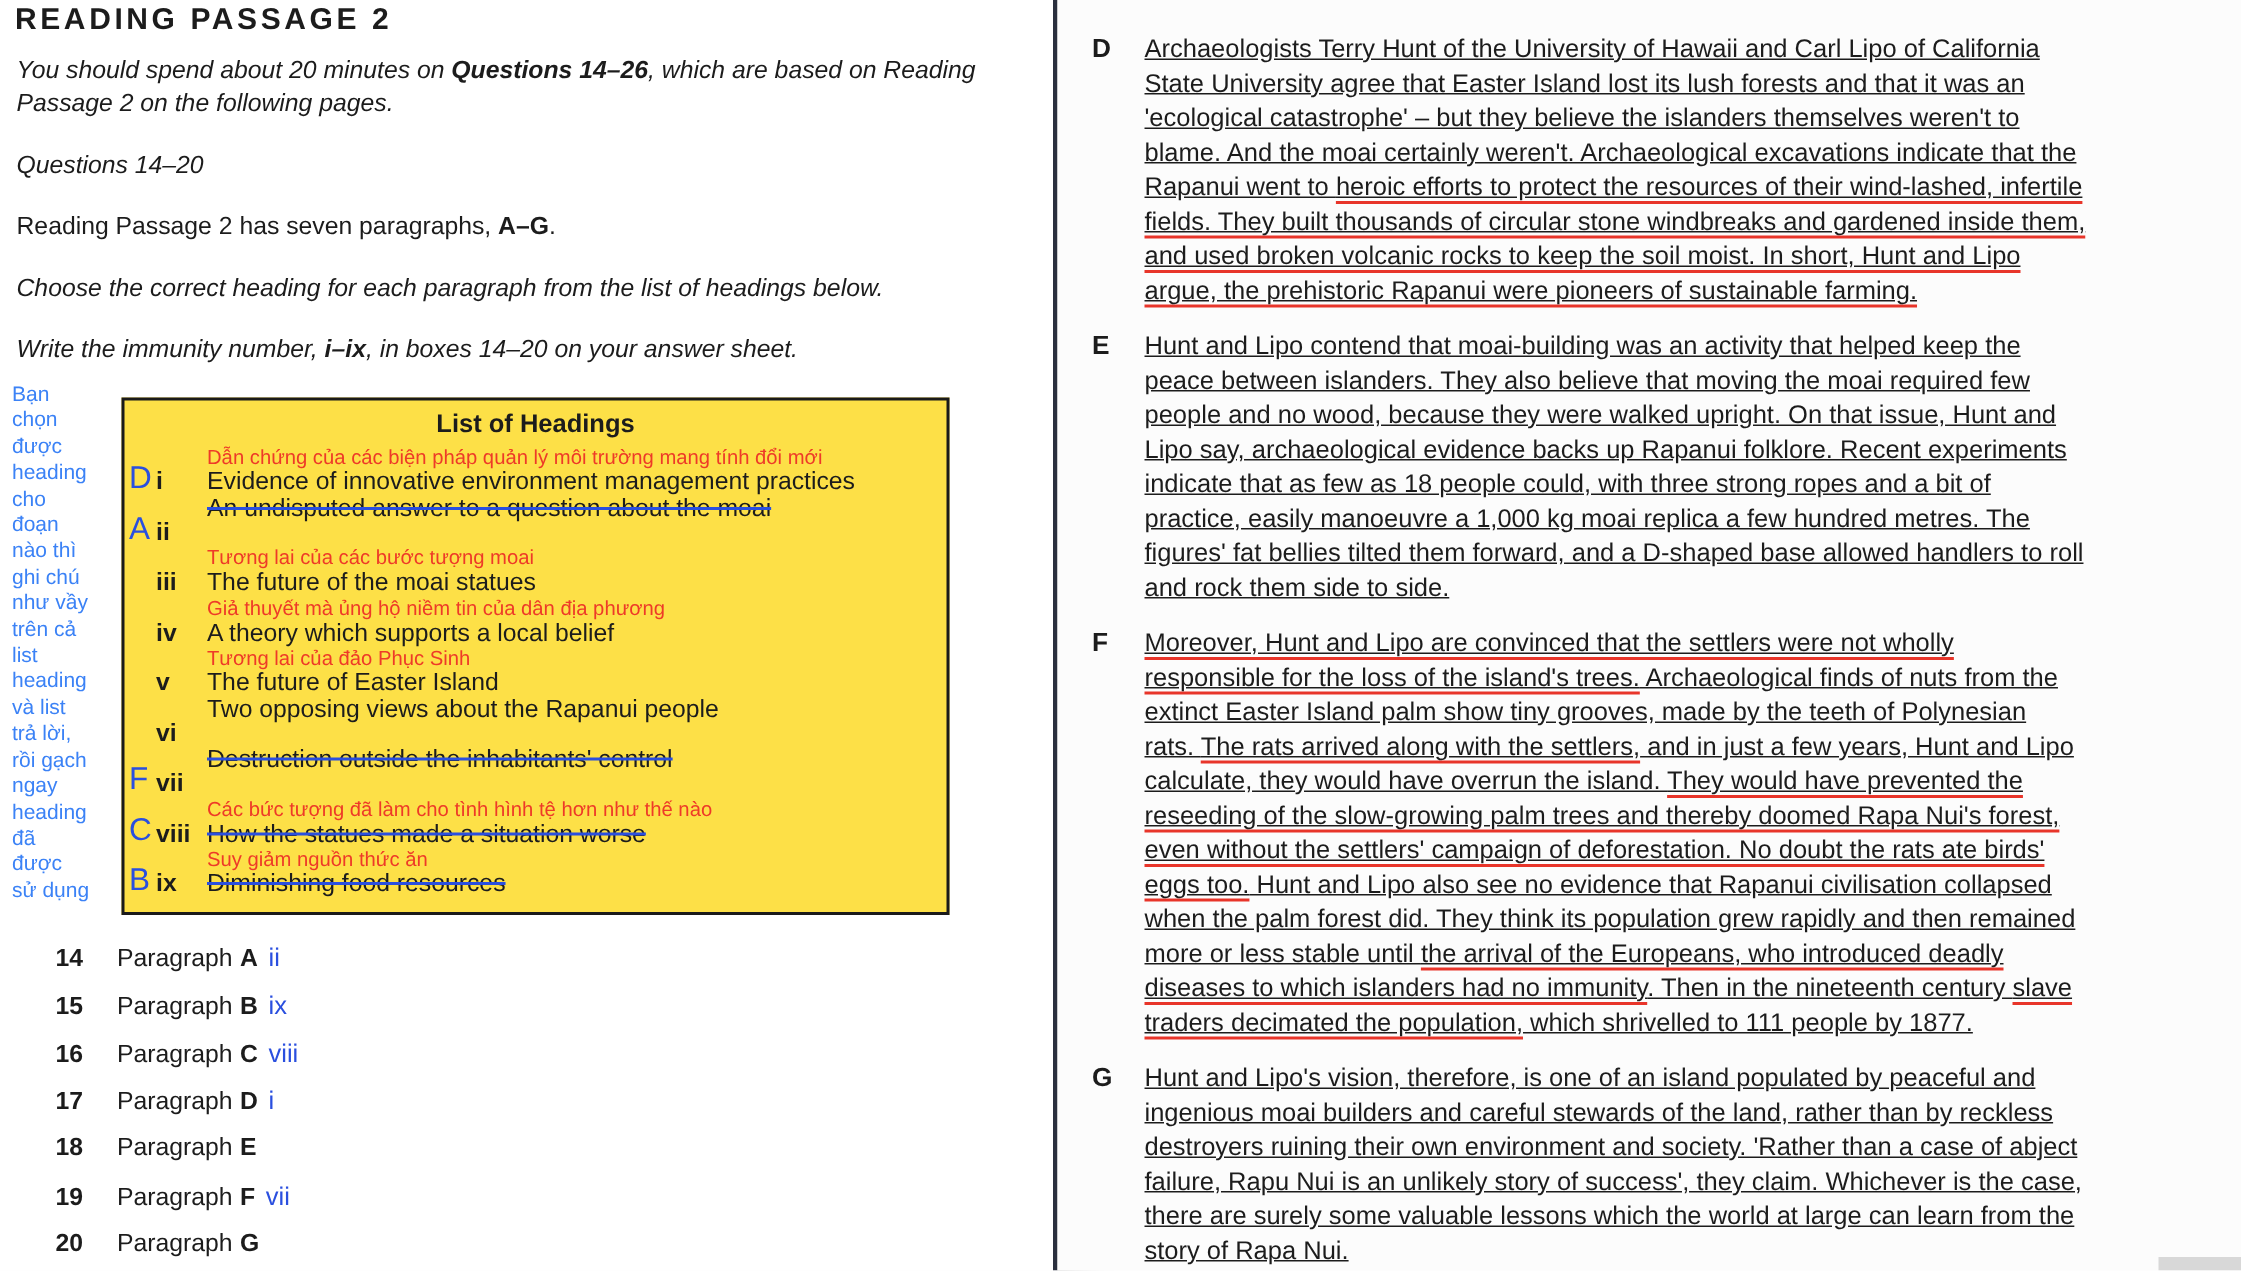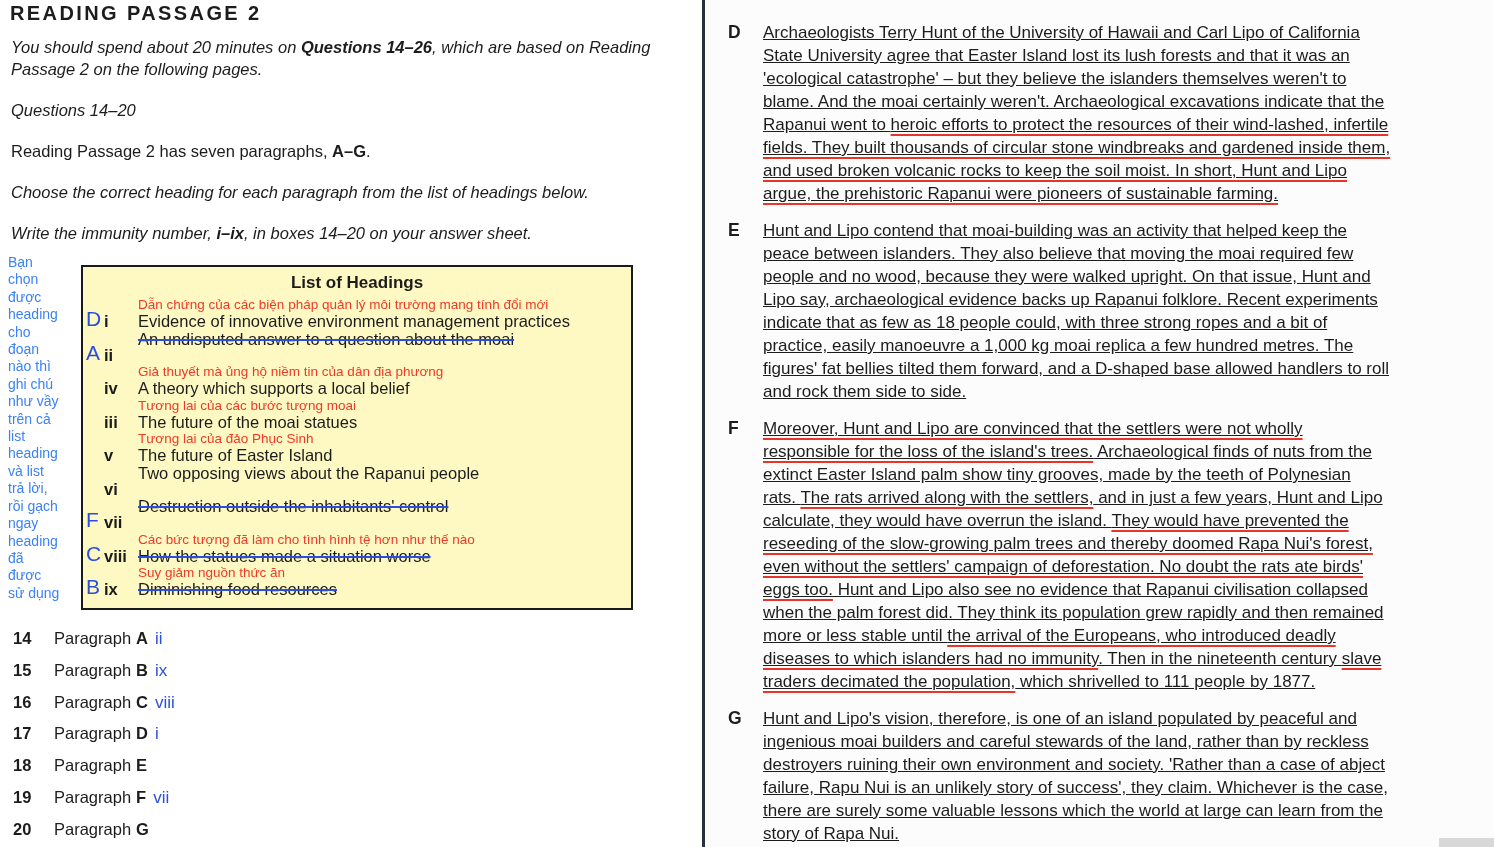--- a/index.html
+++ b/index.html
@@ -18,34 +18,34 @@
   .intro-block{position:absolute;left:11px;top:36px;width:688px;font-size:16.5px;line-height:22px;}
   .intro-p{margin:0 0 19px 0;white-space:pre-line;}
 
   .margin-note{
     position:absolute;left:8px;top:254px;width:70px;
     font-size:14px;line-height:17.4px;color:#3b82f6;white-space:pre-line;
   }
 
   .headings-box{
     position:absolute;left:81px;top:265px;width:548px;
-    border:2px solid #1a1a1a;background:#fef9c3;
+    border:2px solid #1a1a1a;background:#fde047;
     padding:5px 0 9px 0;
   }
   .box-title{text-align:center;font-weight:bold;font-size:17px;line-height:22px;margin-bottom:3px;}
   .h-row{position:relative;padding-left:55px;height:33.5px;}
   .h-ann{color:#ee3a28;font-size:13.5px;line-height:16px;white-space:nowrap;}
   .h-num{position:absolute;left:21px;top:15px;font-weight:bold;font-size:16.5px;}
   .h-assigned{position:absolute;left:3px;top:11px;font-size:21px;color:#2a4fdf;line-height:21px;}
   .h-line{font-size:16.5px;line-height:17.5px;white-space:nowrap;}
   .struck{text-decoration:line-through;text-decoration-color:#2a4fdf;text-decoration-thickness:2px;}
 
   .answers-list{position:absolute;left:13px;top:629px;font-size:16.5px;}
   .a-row{height:31.8px;display:flex;align-items:baseline;}
-  .a-num{font-weight:bold;width:41px;flex-shrink:0;}
+  .a-num{font-weight:bold;width:41px;flex-shrink:0;margin-left:24px;}
   .a-letter{margin-left:5px;}
   .a-ans{color:#2a4fdf;font-size:17px;margin-left:7px;}
 
   
   .divider-line{position:absolute;left:702px;top:0;width:3px;height:847px;background:#2a2f3e;}
   .spine-shadow{position:absolute;left:705px;top:0;width:38px;height:847px;
     background:linear-gradient(to right,#9a9a9a 0%,#c9c9c9 35%,#efefef 70%,#fcfcfc 100%);}
 
   
   .right-page{position:absolute;left:705px;top:0;width:789px;height:847px;background:#fcfcfc;}
@@ -98,28 +98,28 @@
           <div class="h-ann">Dẫn chứng của các biện pháp quản lý môi trường mang tính đổi mới</div>
           <span class="h-num">i</span>
           <div class="h-line"><span>Evidence of innovative environment management practices</span></div>
         </div>
         <div class="h-row">
           <span class="h-assigned">A</span>
           <span class="h-num">ii</span>
           <div class="h-line"><span class="struck">An undisputed answer to a question about the moai</span></div>
         </div>
         <div class="h-row">
+          <div class="h-ann">Tương lai của các bước tượng moai</div>
+          <span class="h-num">iii</span>
+          <div class="h-line"><span>The future of the moai statues</span></div>
+        </div>
+        <div class="h-row">
           <div class="h-ann">Giả thuyết mà ủng hộ niềm tin của dân địa phương</div>
           <span class="h-num">iv</span>
           <div class="h-line"><span>A theory which supports a local belief</span></div>
-        </div>
-        <div class="h-row">
-          <div class="h-ann">Tương lai của các bước tượng moai</div>
-          <span class="h-num">iii</span>
-          <div class="h-line"><span>The future of the moai statues</span></div>
         </div>
         <div class="h-row">
           <div class="h-ann">Tương lai của đảo Phục Sinh</div>
           <span class="h-num">v</span>
           <div class="h-line"><span>The future of Easter Island</span></div>
         </div>
         <div class="h-row">
           <span class="h-num">vi</span>
           <div class="h-line"><span>Two opposing views about the Rapanui people</span></div>
         </div>

